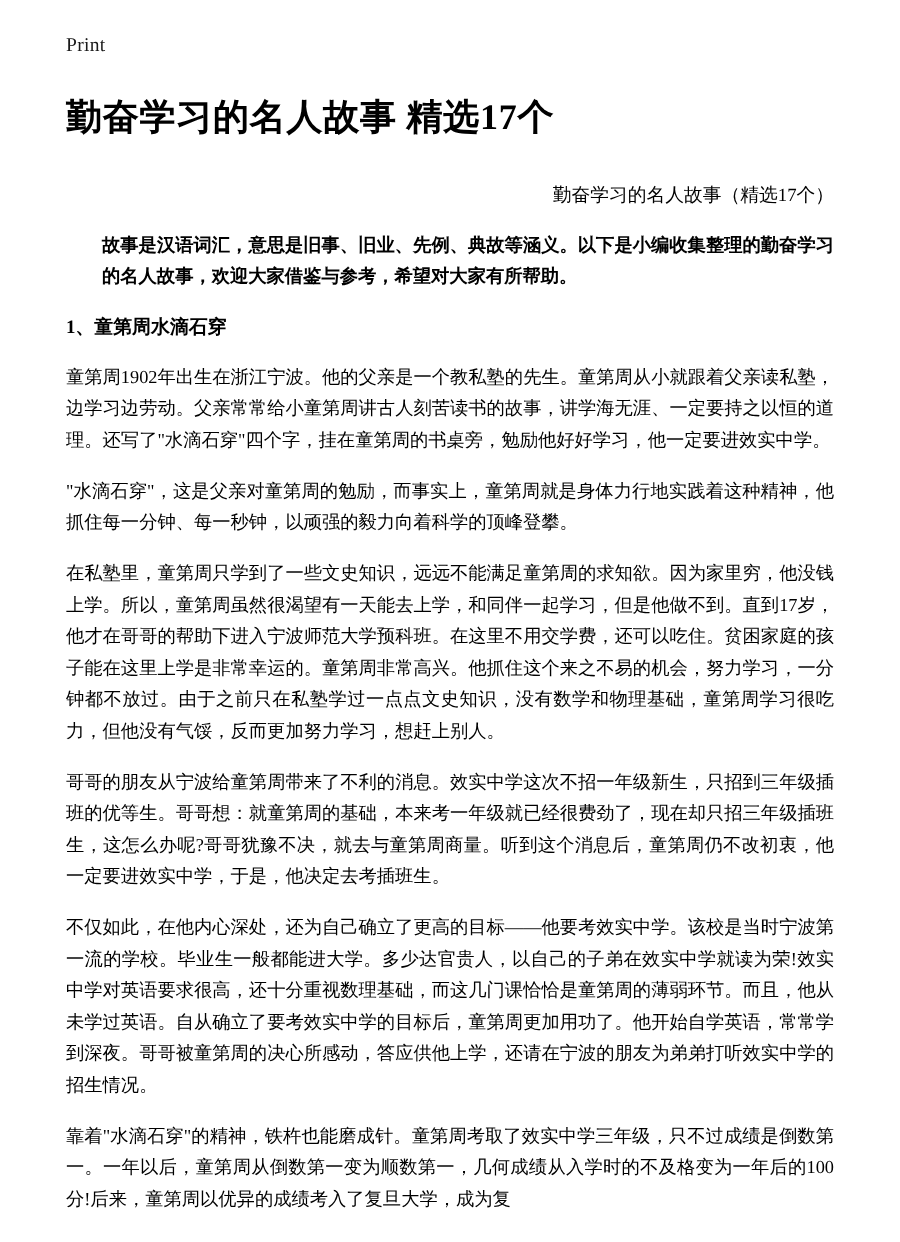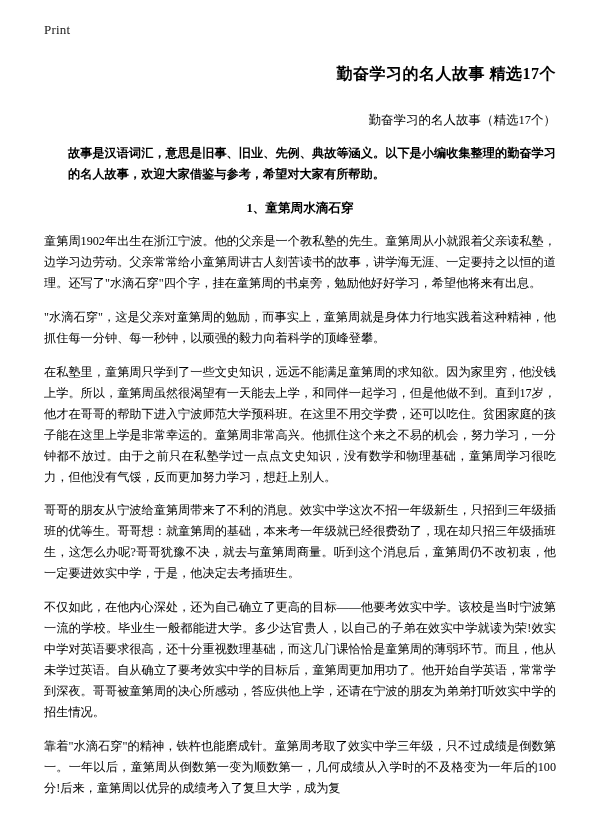--- a/index.html
+++ b/index.html
@@ -22,22 +22,22 @@
     position: relative;
   }
   .print-label {
     font-family: "Liberation Serif", "DejaVu Serif", serif;
     font-size: 13px;
     color: #1a1a1a;
     letter-spacing: 0.2px;
     margin: 0 0 26px 0;
   }
   .doc-title {
-    text-align: right;
-    font-size: 16px;
+    text-align: left;
+    font-size: 24px;
     font-weight: bold;
     letter-spacing: 0.5px;
     margin: 0 0 26px 0;
     line-height: 1.3;
   }
   .subtitle {
     font-size: 12.5px;
     margin: 0 0 13px 0;
     line-height: 1.5;
     text-align: right;
@@ -51,21 +51,20 @@
   }
   p.body-text.bold {
     font-weight: bold;
     margin-left: 24px;
   }
   .section-heading {
     font-size: 12.6px;
     font-weight: bold;
     margin: 0 0 13px 0;
     line-height: 1.6;
-    text-align: center;
   }
   .clip-bottom {
     position: absolute;
     left: 0;
     right: 0;
     bottom: 0;
     height: 0;
   }
 </style>
 </head>
@@ -76,21 +75,21 @@
   <div class="print-label">Print</div>
 
   <h1 class="doc-title">勤奋学习的名人故事 精选17个</h1>
 
   <div class="subtitle">勤奋学习的名人故事（精选17个）</div>
 
   <p class="body-text bold">故事是汉语词汇，意思是旧事、旧业、先例、典故等涵义。以下是小编收集整理的勤奋学习的名人故事，欢迎大家借鉴与参考，希望对大家有所帮助。</p>
 
   <div class="section-heading">1、童第周水滴石穿</div>
 
-  <p class="body-text">童第周1902年出生在浙江宁波。他的父亲是一个教私塾的先生。童第周从小就跟着父亲读私塾，边学习边劳动。父亲常常给小童第周讲古人刻苦读书的故事，讲学海无涯、一定要持之以恒的道理。还写了"水滴石穿"四个字，挂在童第周的书桌旁，勉励他好好学习，希望他将来有出息。</p>
+  <p class="body-text">童第周1902年出生在浙江宁波。他的父亲是一个教私塾的先生。童第周从小就跟着父亲读私塾，边学习边劳动。父亲常常给小童第周讲古人刻苦读书的故事，讲学海无涯、一定要持之以恒的道理。还写了"水滴石穿"四个字，挂在童第周的书桌旁，勉励他好好学习，他一定要进效实中学。</p>
   <p class="body-text">"水滴石穿"，这是父亲对童第周的勉励，而事实上，童第周就是身体力行地实践着这种精神，他抓住每一分钟、每一秒钟，以顽强的毅力向着科学的顶峰登攀。</p>
   <p class="body-text">在私塾里，童第周只学到了一些文史知识，远远不能满足童第周的求知欲。因为家里穷，他没钱上学。所以，童第周虽然很渴望有一天能去上学，和同伴一起学习，但是他做不到。直到17岁，他才在哥哥的帮助下进入宁波师范大学预科班。在这里不用交学费，还可以吃住。贫困家庭的孩子能在这里上学是非常幸运的。童第周非常高兴。他抓住这个来之不易的机会，努力学习，一分钟都不放过。由于之前只在私塾学过一点点文史知识，没有数学和物理基础，童第周学习很吃力，但他没有气馁，反而更加努力学习，想赶上别人。</p>
   <p class="body-text">哥哥的朋友从宁波给童第周带来了不利的消息。效实中学这次不招一年级新生，只招到三年级插班的优等生。哥哥想：就童第周的基础，本来考一年级就已经很费劲了，现在却只招三年级插班生，这怎么办呢?哥哥犹豫不决，就去与童第周商量。听到这个消息后，童第周仍不改初衷，他一定要进效实中学，于是，他决定去考插班生。</p>
   <p class="body-text">不仅如此，在他内心深处，还为自己确立了更高的目标——他要考效实中学。该校是当时宁波第一流的学校。毕业生一般都能进大学。多少达官贵人，以自己的子弟在效实中学就读为荣!效实中学对英语要求很高，还十分重视数理基础，而这几门课恰恰是童第周的薄弱环节。而且，他从未学过英语。自从确立了要考效实中学的目标后，童第周更加用功了。他开始自学英语，常常学到深夜。哥哥被童第周的决心所感动，答应供他上学，还请在宁波的朋友为弟弟打听效实中学的招生情况。</p>
   <p class="body-text">靠着"水滴石穿"的精神，铁杵也能磨成针。童第周考取了效实中学三年级，只不过成绩是倒数第一。一年以后，童第周从倒数第一变为顺数第一，几何成绩从入学时的不及格变为一年后的100分!后来，童第周以优异的成绩考入了复旦大学，成为复</p>
 
   <div class="clip-bottom"></div>
 </div>
 
 </body></html>

